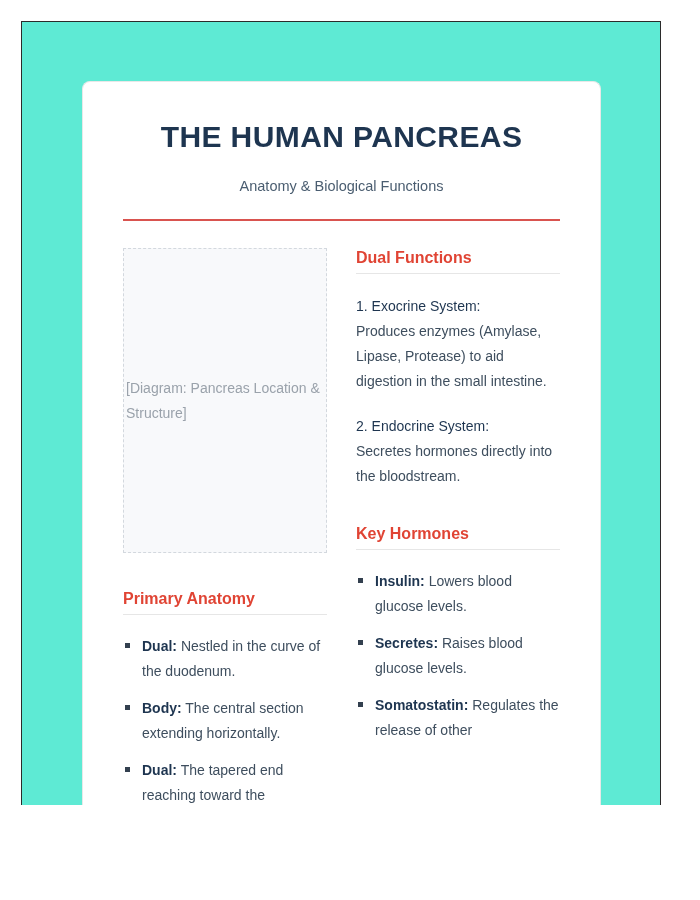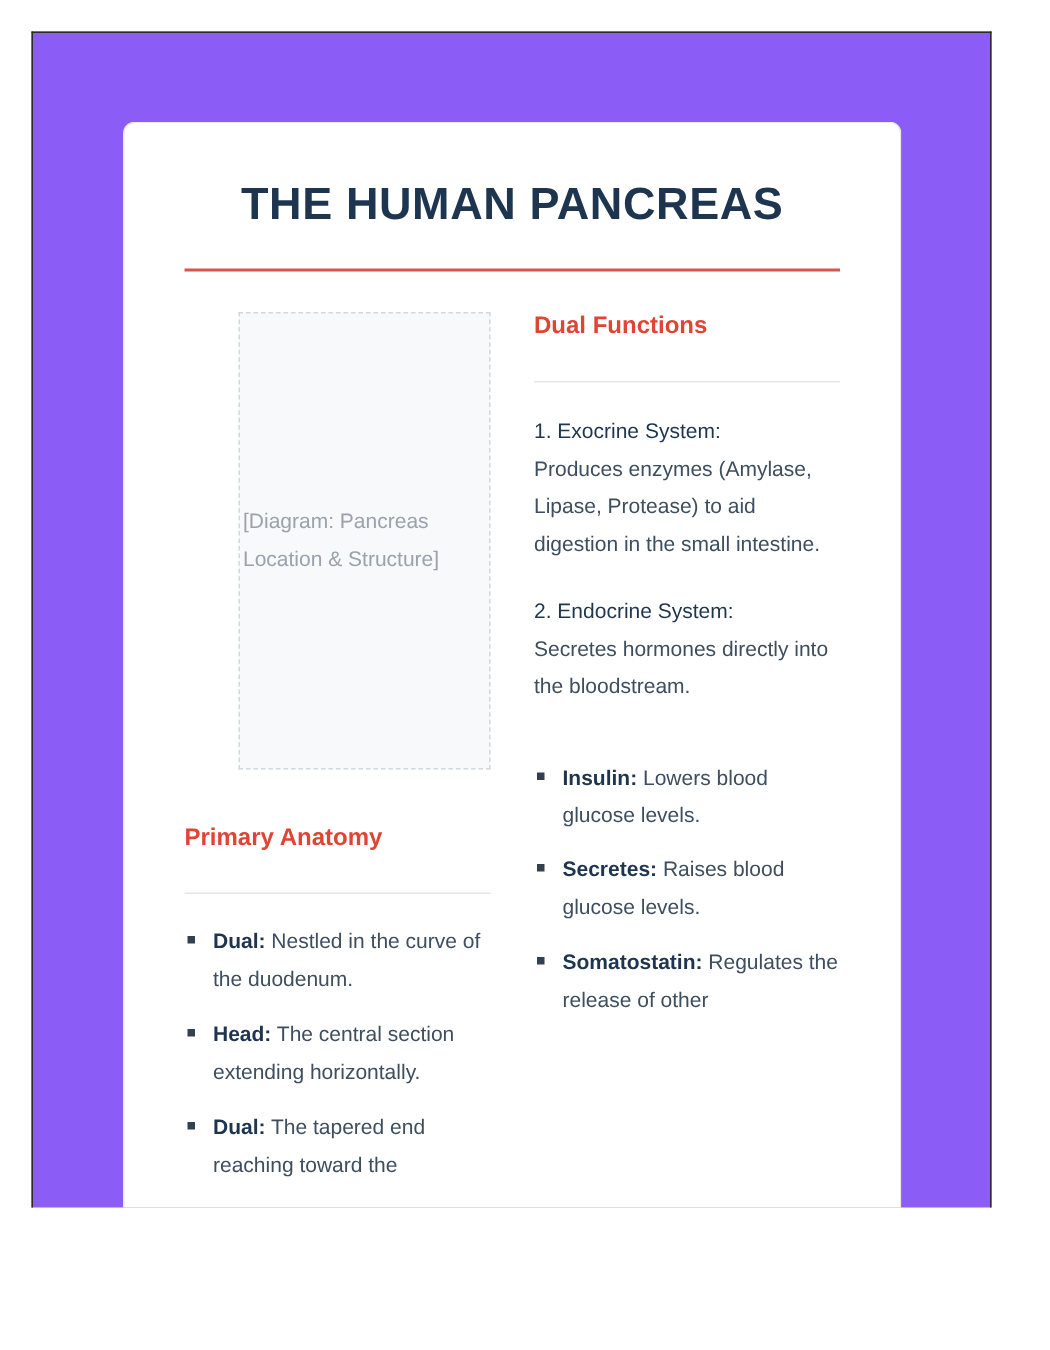--- a/index.html
+++ b/index.html
@@ -18,21 +18,21 @@
   
   .page-frame {
     position: absolute;
     left: 21px;
     top: 21px;
     width: 640px;
     height: 784px;
     border: 1px solid #2b2b2b;
     border-bottom: none;
     box-sizing: border-box;
-    background: #8b5cf6;
+    background: #5eead4;
     overflow: hidden;
   }
 
   
   .doc-card {
     position: absolute;
     left: 60px;
     top: 59px;
     width: 519px;
     height: 726px;
@@ -88,37 +88,36 @@
   
   .diagram-box {
     height: 305px;
     border: 1px dashed #d3d8de;
     background: #f8f9fb;
     box-sizing: border-box;
     display: flex;
     align-items: center;
     justify-content: flex-start;
     padding: 0 2px;
-    margin-left: 36px;
   }
   .diagram-label {
     font-size: 14px;
     color: #9aa2ab;
     line-height: 1.78;
     text-align: left;
   }
 
   
   .section-heading {
     margin: 0;
     font-size: 16px;
     font-weight: bold;
     color: #e04434;
     line-height: 1.3;
-    padding-bottom: 26px;
+    padding-bottom: 4px;
     border-bottom: 1px solid #e6e6e6;
   }
   .section-block {
     margin-top: 0;
   }
   .section-block.spaced-top {
     margin-top: 36px;
   }
 
   
@@ -168,20 +167,21 @@
 </style>
 </head>
 <body>
 
 <div class="page-frame">
   <div class="doc-card">
     <div class="doc-inner">
 
       <h1 class="doc-title">THE HUMAN PANCREAS</h1>
 
+      <p class="doc-subtitle">Anatomy &amp; Biological Functions</p>
 
       <hr class="title-rule">
 
       <div class="columns">
 
         <div class="col">
 
           <div class="diagram-box">
             <div class="diagram-label">[Diagram: Pancreas Location &amp; Structure]</div>
           </div>
@@ -189,21 +189,21 @@
           <div class="section-block spaced-top">
             <h2 class="section-heading">Primary Anatomy</h2>
 
             <ul class="bullets">
               <li>
                 <span class="bullet-mark"></span>
                 <span class="term">Dual:</span><span> Nestled in the curve of the duodenum.</span>
               </li>
               <li>
                 <span class="bullet-mark"></span>
-                <span class="term">Head:</span><span> The central section extending horizontally.</span>
+                <span class="term">Body:</span><span> The central section extending horizontally.</span>
               </li>
               <li>
                 <span class="bullet-mark"></span>
                 <span class="term">Dual:</span><span> The tapered end reaching toward the</span>
               </li>
             </ul>
           </div>
         </div>
 
         <div class="col">
@@ -216,20 +216,21 @@
               <span>Produces enzymes (Amylase, Lipase, Protease) to aid digestion in the small intestine.</span>
             </p>
 
             <p class="para">
               <span class="lead">2. Endocrine System:</span><br>
               <span>Secretes hormones directly into the bloodstream.</span>
             </p>
           </div>
 
           <div class="section-block spaced-top">
+            <h2 class="section-heading">Key Hormones</h2>
 
             <ul class="bullets">
               <li>
                 <span class="bullet-mark"></span>
                 <span class="term">Insulin:</span><span> Lowers blood glucose levels.</span>
               </li>
               <li>
                 <span class="bullet-mark"></span>
                 <span class="term">Secretes:</span><span> Raises blood glucose levels.</span>
               </li>

